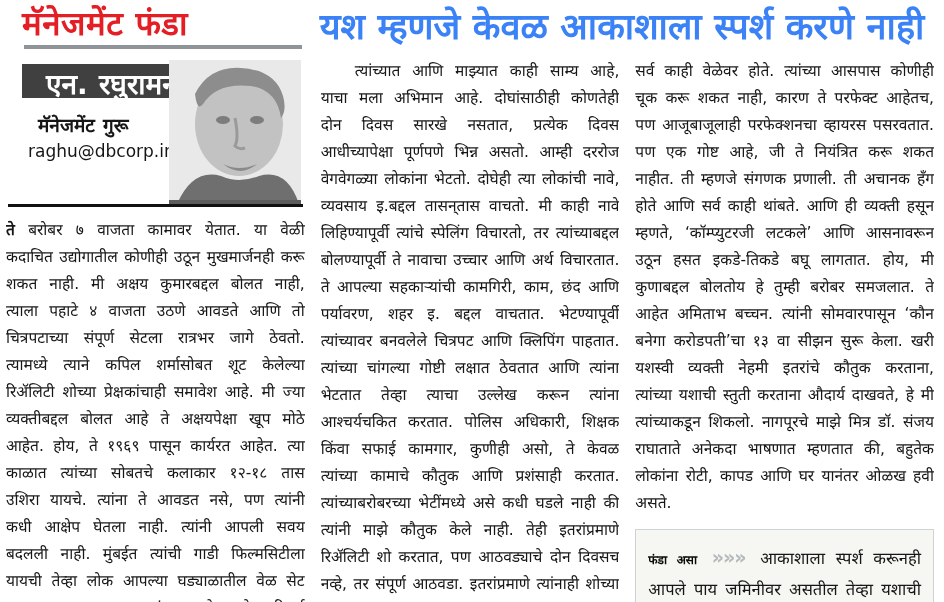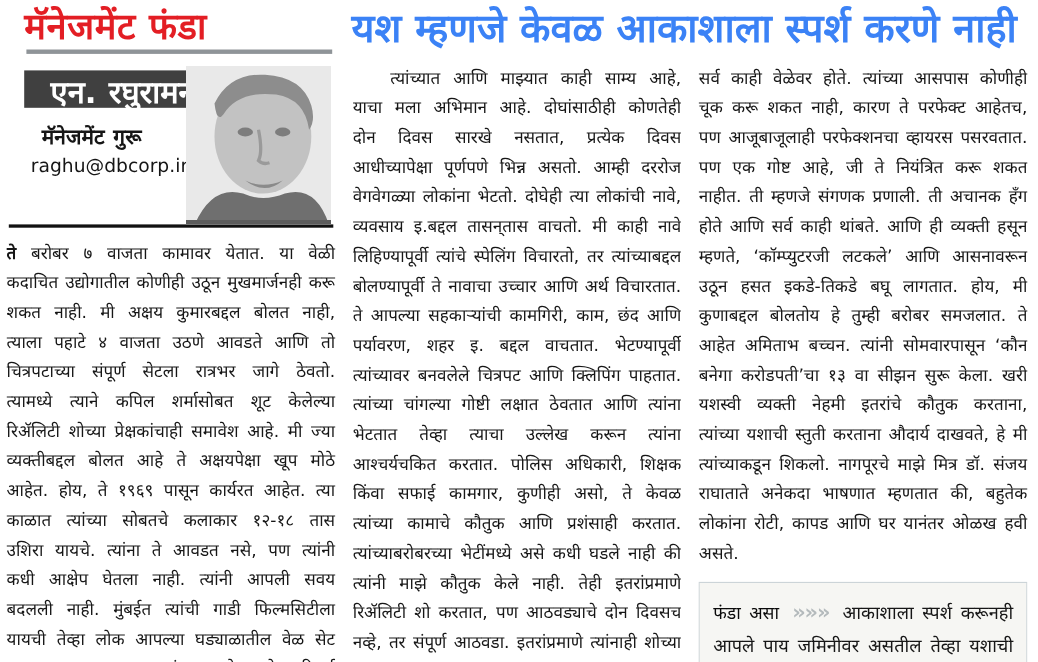--- a/index.html
+++ b/index.html
@@ -82,21 +82,21 @@
   .funda-box {
     margin-top: 12px;
     border: 1px solid #ccd4d8;
     background: #f6f6f3;
     padding: 12px 12px 13px 12px;
     font-size: 16.5px;
     line-height: 30px;
     text-align: justify;
     text-align-last: center;
   }
-  .funda-label { font-weight: normal; font-size: 16px; color: #0a0a0a; }
+  .funda-label { font-weight: bold; font-size: 12px; color: #0a0a0a; }
   .funda-chevrons { color: #b4babc; font-weight: bold; font-size: 19px; letter-spacing: -1px; padding: 0 4px; }
 </style>
 </head>
 <body>
 
 <div class="page">
 
   <div class="masthead">
     <div class="kicker-wrap">
       <span class="kicker">मॅनेजमेंट फंडा</span>

